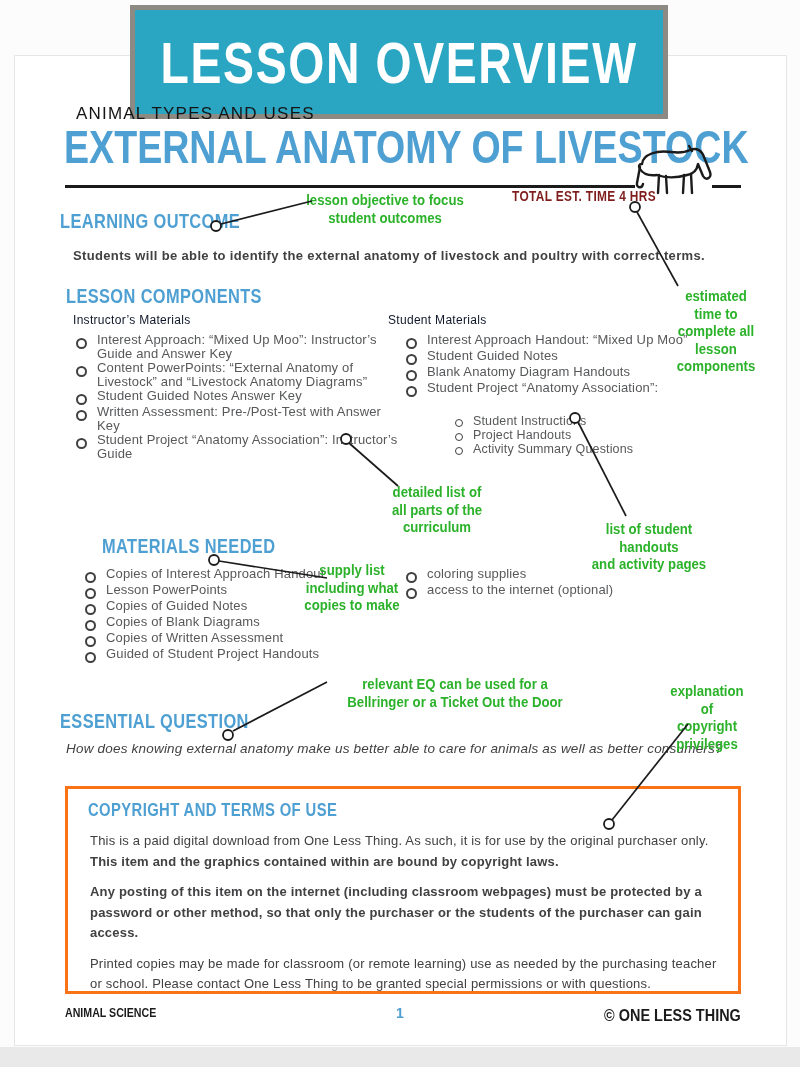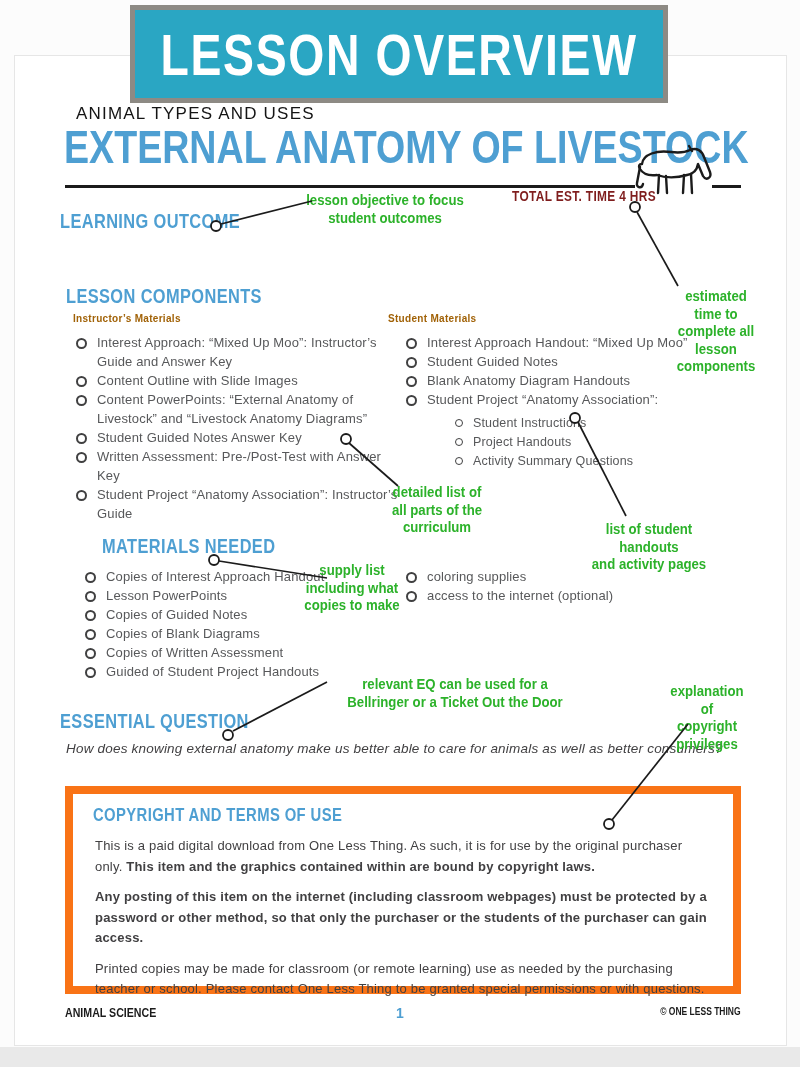--- a/index.html
+++ b/index.html
@@ -5,62 +5,62 @@
   html,body{margin:0;padding:0;background:#fdfdfd;font-family:"Liberation Sans",sans-serif;}
   .stage{position:relative;width:800px;height:1067px;overflow:hidden;background:#fcfcfc;}
   .page{position:absolute;left:14px;top:55px;width:773px;height:991px;background:#ffffff;
         border:1px solid #e6e6e6;box-sizing:border-box;}
   .below-page{position:absolute;left:0;top:1047px;width:800px;height:20px;background:#e9e9e9;}
 
   .abs{position:absolute;}
   .cond{display:inline-block;transform:scaleX(.78);transform-origin:0 50%;white-space:nowrap;}
   .cond85{display:inline-block;transform:scaleX(.85);transform-origin:0 50%;white-space:nowrap;}
 
-  .banner{left:130px;top:5px;width:538px;height:98px;background:#2AA6C3;border:5px solid #8d8a84;
+  .banner{left:130px;top:5px;width:538px;height:114px;background:#2AA6C3;border:5px solid #8d8a84;
           box-sizing:border-box;display:flex;align-items:center;justify-content:center;}
   .banner-text{font-size:58px;font-weight:700;color:#ffffff;letter-spacing:2px;
                transform:scaleX(.8);white-space:nowrap;}
 
   .eyebrow{left:76px;top:104px;font-family:Liberation Sans, sans-serif;font-size:17px;
            letter-spacing:1.2px;color:#141414;}
   .doc-title{left:64px;top:122px;font-size:47px;font-weight:700;color:#4E9FD2;line-height:50px;}
   .doc-title .cond{transform:scaleX(.8);}
   .rule{background:#1b1b1b;height:3px;}
   .time-est{left:512px;top:188px;font-size:14px;font-weight:600;color:#7f1d1d;letter-spacing:.4px;}
 
   .h-blue{color:#4E9FD2;font-weight:700;font-size:21px;letter-spacing:.5px;line-height:24px;}
 
   .outcome{left:73px;top:247px;width:690px;font-size:13px;font-weight:600;color:#414042;
            letter-spacing:.35px;line-height:18px;}
 
-  .colhead{font-weight:700;font-size:10px;color:#a16207;letter-spacing:.3px;}
-
-  .list{font-size:13px;color:#57585a;letter-spacing:.15px;line-height:19px;}
+  .colhead{font-weight:400;font-size:12px;color:#0f172a;letter-spacing:.3px;}
+
+  .list{font-size:13px;color:#57585a;letter-spacing:.15px;line-height:14px;}
   .list .li{display:flex;gap:10px;}
   .list .bullet{width:7px;height:7px;border:2px solid #404041;border-radius:50%;
                 margin-top:5px;flex:none;}
   .list.sub{font-size:12.5px;}
   .list.sub .bullet{width:6px;height:6px;border-width:1.8px;}
 
   .eq-text{left:66px;top:740px;width:700px;font-style:italic;font-size:13.5px;color:#414042;
            letter-spacing:.2px;line-height:18px;}
 
-  .copybox{left:65px;top:786px;width:676px;height:208px;border:8px solid #f97316;
+  .copybox{left:65px;top:786px;width:676px;height:208px;border:3px solid #f97316;
            box-sizing:border-box;padding:9px 20px 0 20px;}
   .copybox p{margin:9px 0 10px 2px;font-size:13px;color:#414042;line-height:20.5px;
              letter-spacing:.2px;}
   .copybox .b{font-weight:700;}
 
   .anno{color:#2CB22A;font-weight:700;text-align:center;white-space:pre-line;font-size:15px;
         line-height:17.5px;transform:translateX(-50%) scaleX(.88);}
 
   .footer-left{left:65px;top:1006px;font-size:12.5px;font-weight:600;color:#1b1b1b;}
   .footer-page{left:380px;top:1005px;width:40px;text-align:center;font-size:14px;
                font-weight:700;color:#4E9FD2;}
-  .footer-right{right:59px;top:1006px;font-size:10px;font-weight:600;color:#1b1b1b;}
+  .footer-right{right:59px;top:1006px;font-size:17px;font-weight:600;color:#1b1b1b;}
 
   svg.overlay{position:absolute;left:0;top:0;pointer-events:none;}
 </style>
 </head>
 <body>
 
 <div class="stage">
   <div class="page"></div>
   <div class="below-page"></div>
 
@@ -83,38 +83,35 @@
       <path d="M62 8 L59 3"></path>
     </g>
   </svg>
   <div class="abs time-est">
     <span class="cond85">TOTAL EST. TIME 4 HRS</span>
   </div>
 
   <div class="abs h-blue" style="left:60px;top:209px;">
     <span class="cond">LEARNING OUTCOME</span>
   </div>
+  <div class="abs outcome">Students will be able to identify the external anatomy of livestock and poultry with correct terms.</div>
 
   <div class="abs h-blue" style="left:66px;top:284px;">
     <span class="cond">LESSON COMPONENTS</span>
   </div>
   <div class="abs colhead" style="left:73px;top:313px;">Instructor’s Materials</div>
   <div class="abs colhead" style="left:388px;top:313px;">Student Materials</div>
 
   <div class="abs list" style="left:76px;top:333px;width:322px;">
 
       <div class="li">
         <span class="bullet"></span>
         <span>Interest Approach: “Mixed Up Moo”: Instructor’s Guide and Answer Key</span>
       </div>
 
-      <div class="li">
-        <span class="bullet"></span>
-        <span>Content Outline with Slide Images</span>
-      </div>
 
       <div class="li">
         <span class="bullet"></span>
         <span>Content PowerPoints: “External Anatomy of Livestock” and “Livestock Anatomy Diagrams”</span>
       </div>
 
       <div class="li">
         <span class="bullet"></span>
         <span>Student Guided Notes Answer Key</span>
       </div>

